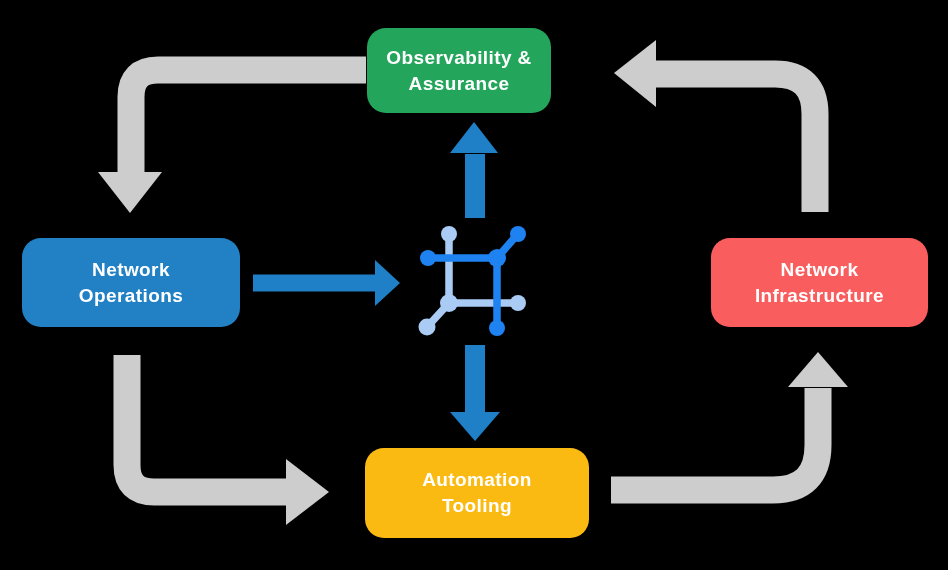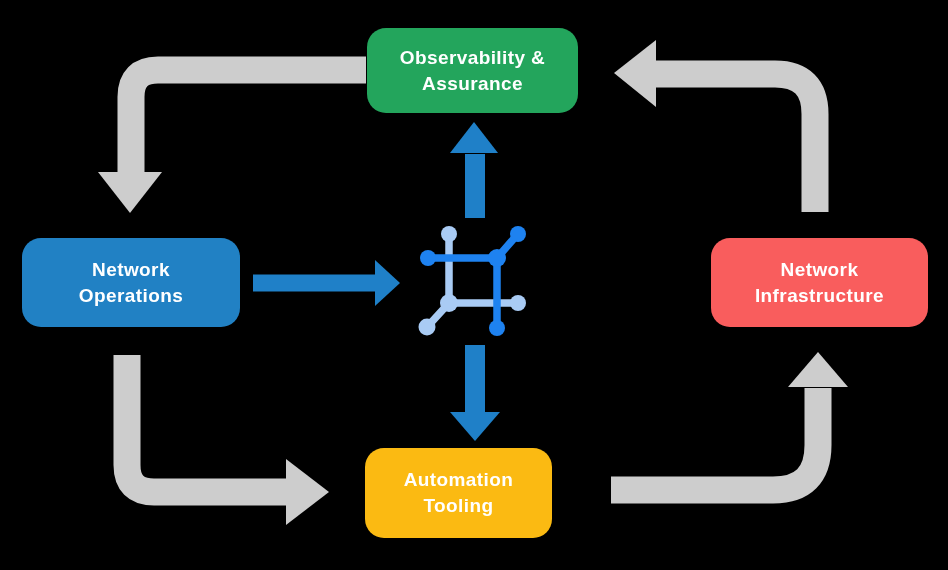--- a/index.html
+++ b/index.html
@@ -29,24 +29,24 @@
     text-align: center;
   }
   .node-label {
     color: var(--label-text, #fff);
     font-size: 19px;
     line-height: 26px;
     font-weight: 600;
     letter-spacing: 0.4px;
     white-space: pre-line;
   }
-  .node-observability { left: 367px; top: 28px;  width: 211px; height: 85px; background: var(--node-green, #23a55c); }
+  .node-observability { left: 367px; top: 28px;  width: 184px; height: 85px; background: var(--node-green, #23a55c); }
   .node-operations    { left: 22px;  top: 238px; width: 218px; height: 89px; background: var(--node-blue, #2181c4); }
   .node-infrastructure{ left: 711px; top: 238px; width: 217px; height: 89px; background: var(--node-red, #f95d5d); }
-  .node-automation    { left: 365px; top: 448px; width: 187px; height: 90px; background: var(--node-yellow, #fbba12); }
+  .node-automation    { left: 365px; top: 448px; width: 224px; height: 90px; background: var(--node-yellow, #fbba12); }
 
   .g-shaft { stroke: var(--arrow-gray, #cdcdcd); stroke-width: 27; fill: none; }
   .g-head  { fill: var(--arrow-gray, #cdcdcd); }
   .b-shaft-h { stroke: var(--arrow-blue, #1f80c8); stroke-width: 17; fill: none; }
   .b-shaft-v { stroke: var(--arrow-blue, #1f80c8); stroke-width: 20; fill: none; }
   .b-head  { fill: var(--arrow-blue, #1f80c8); }
   .i-light-line { stroke: var(--icon-light, #a9cbf4); stroke-width: 7.5; fill: none; stroke-linecap: round; stroke-linejoin: round; }
   .i-dark-line  { stroke: var(--icon-dark, #1e82f0);  stroke-width: 7.5; fill: none; stroke-linecap: round; stroke-linejoin: round; }
   .i-light-dot { fill: var(--icon-light, #a9cbf4); }
   .i-dark-dot  { fill: var(--icon-dark, #1e82f0); }

